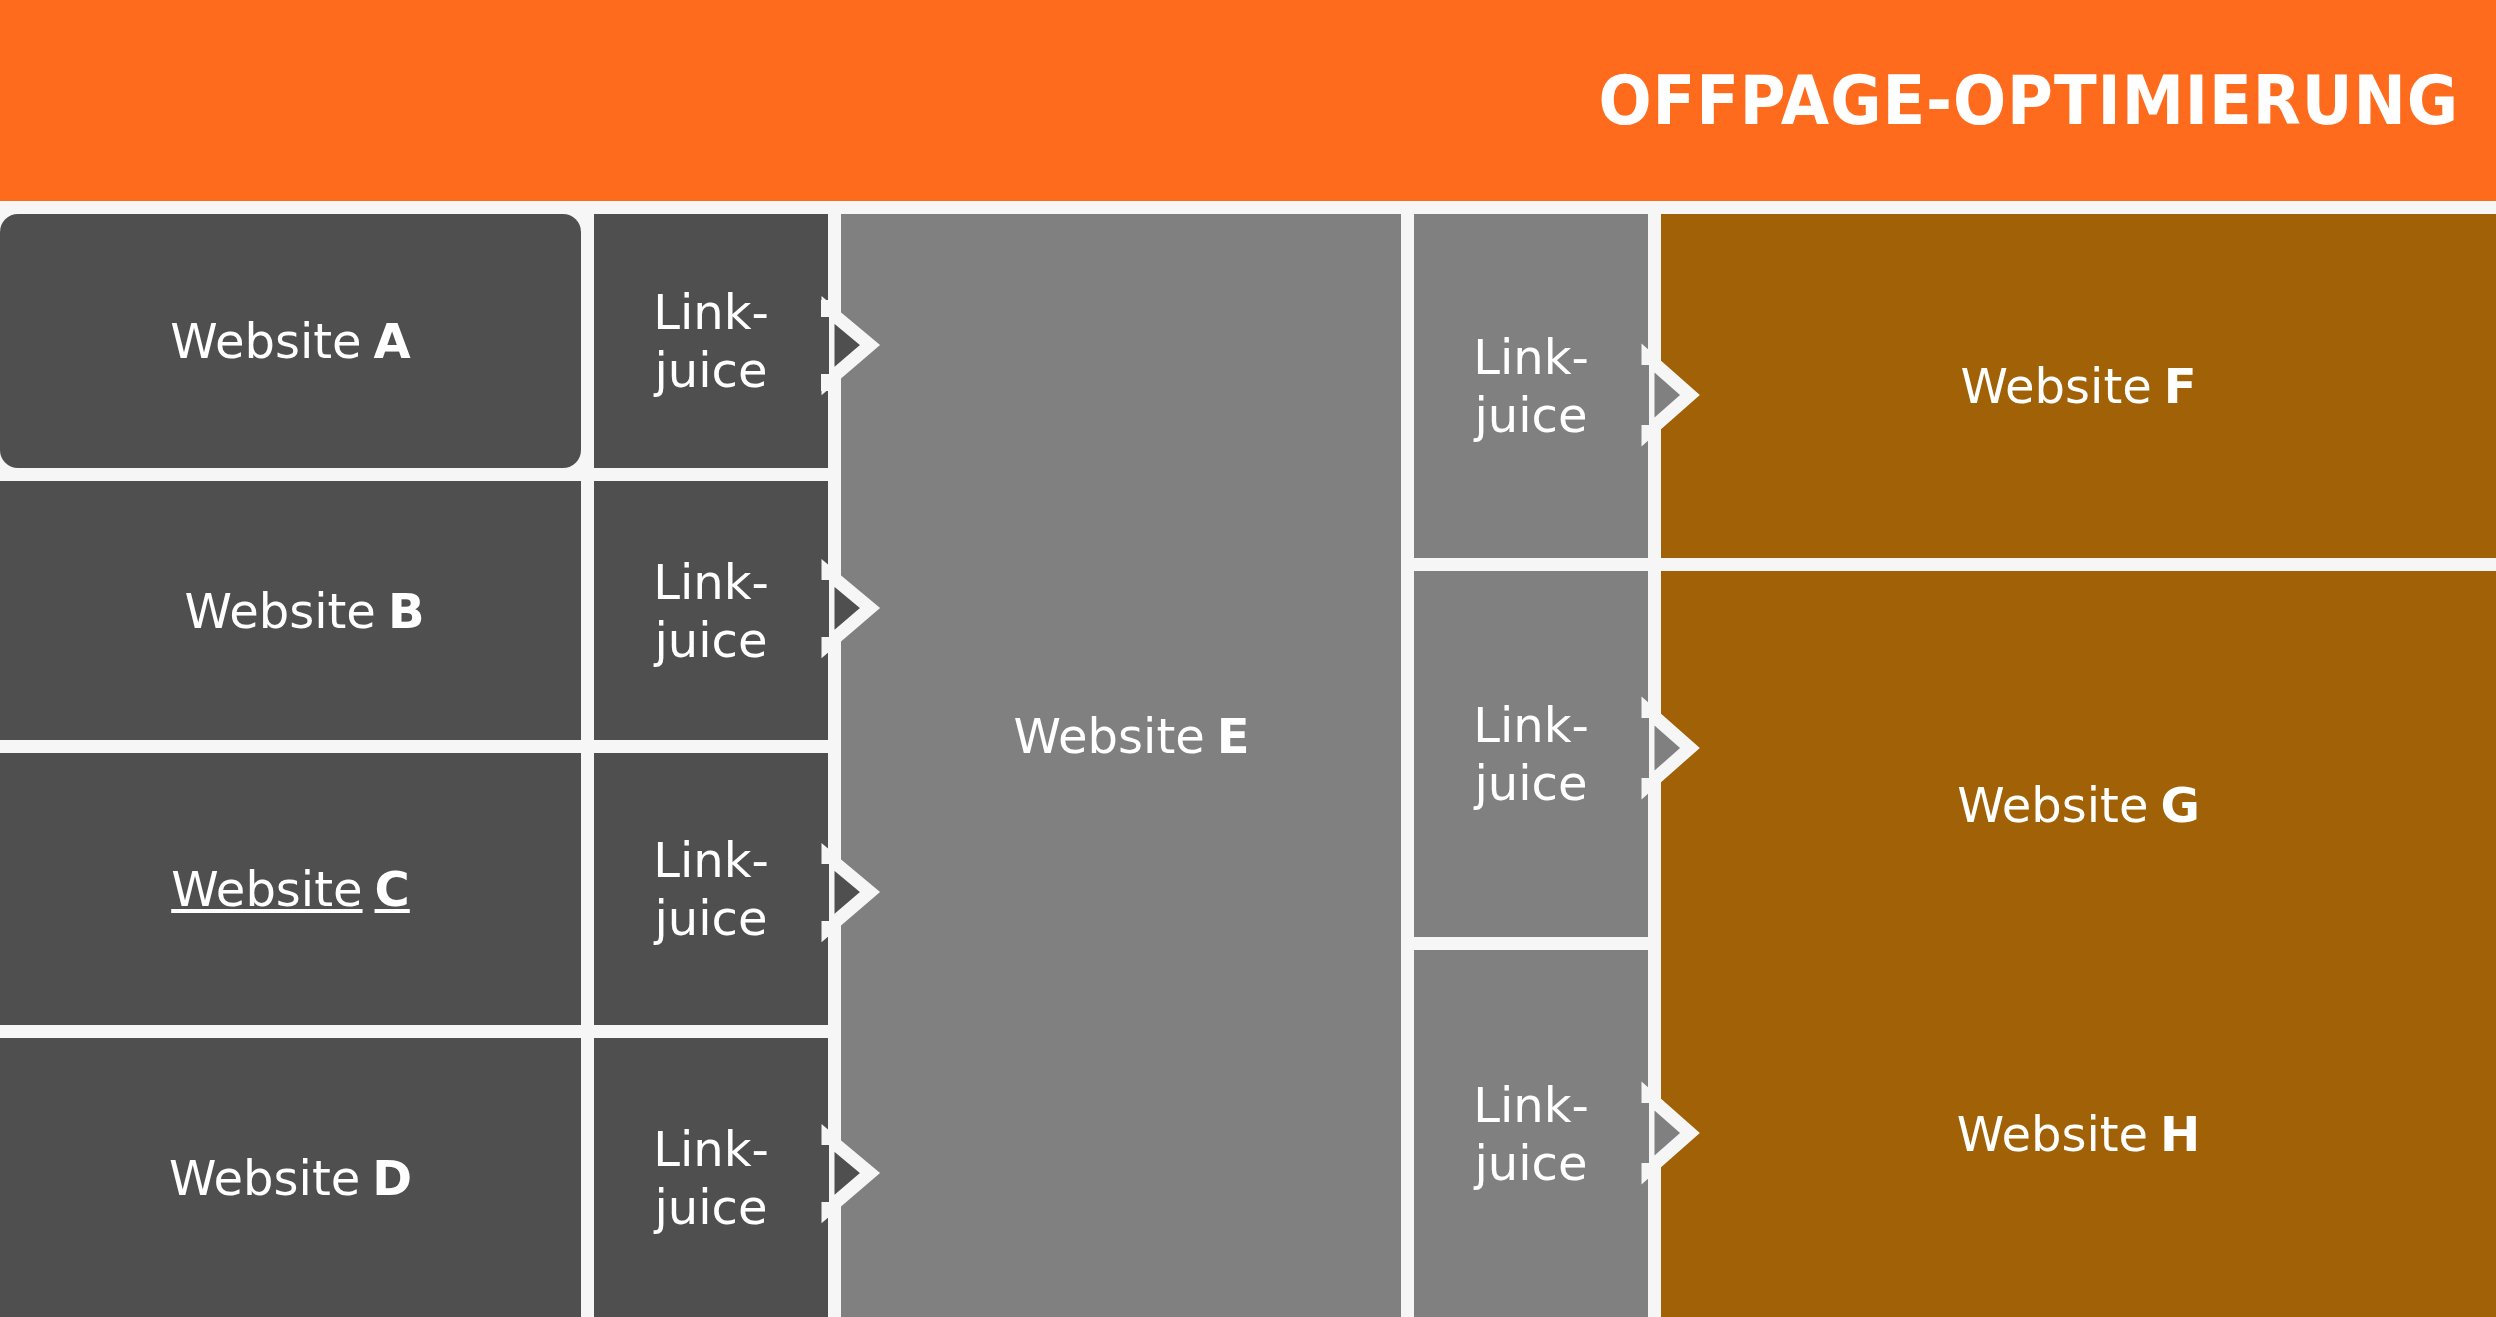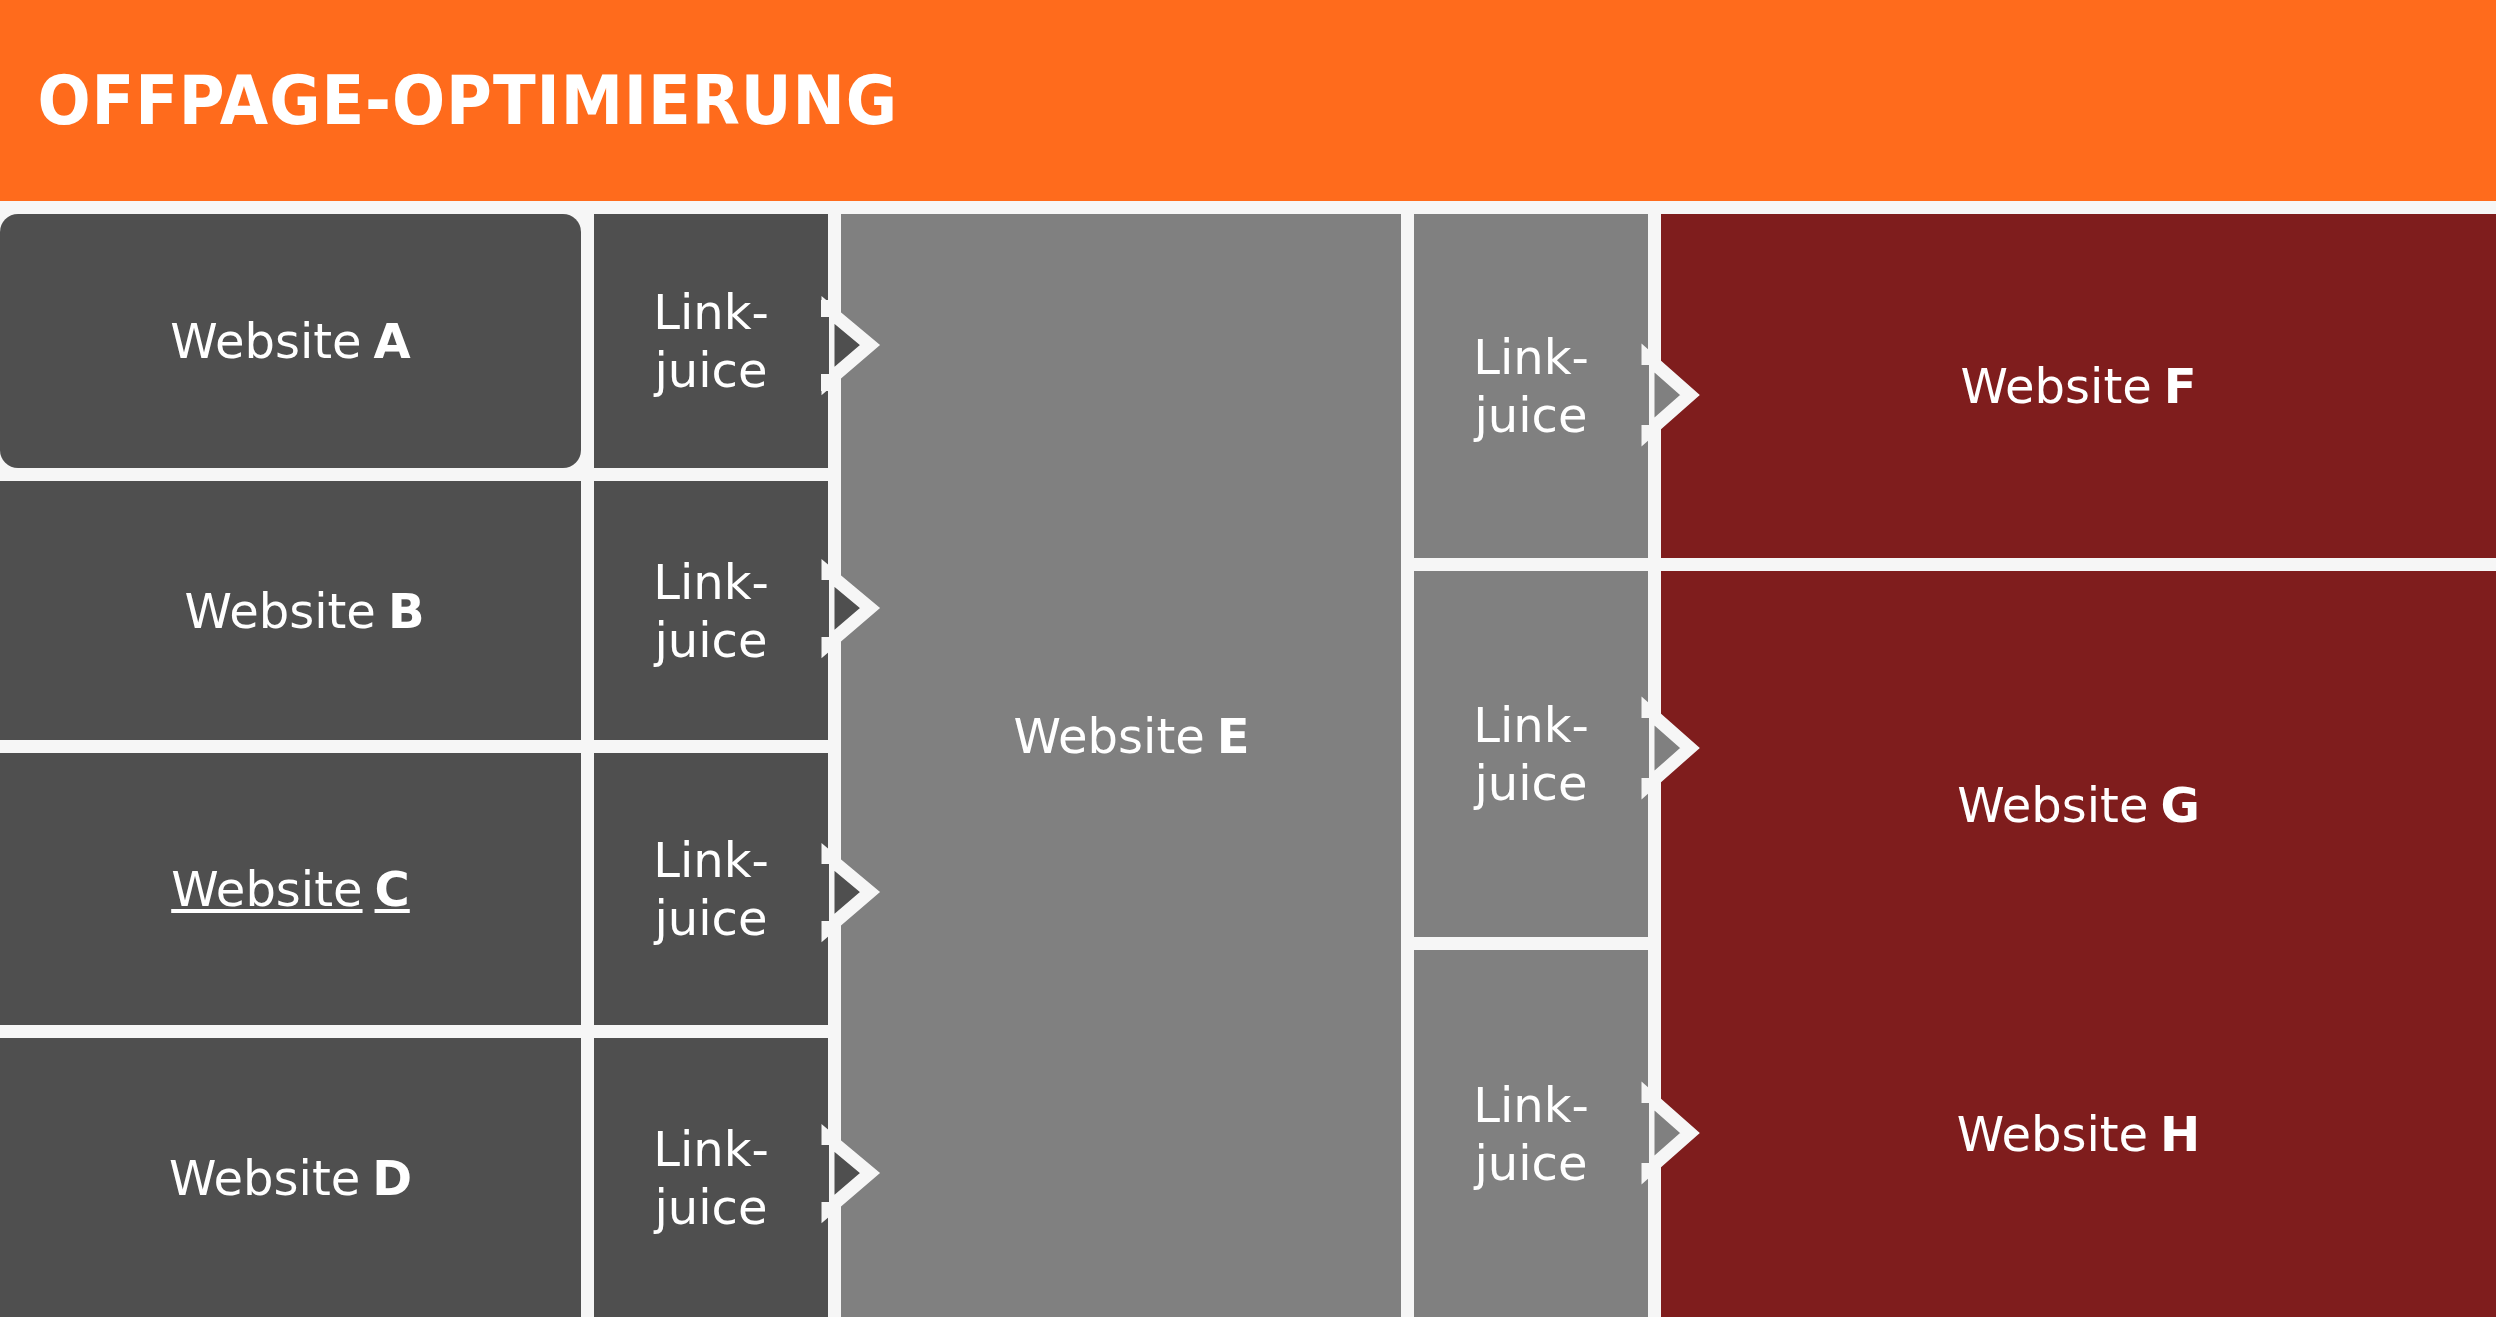--- a/index.html
+++ b/index.html
@@ -1,22 +1,22 @@
 <!DOCTYPE html>
 <html><head>
 <meta charset="utf-8">
 <style>
   html, body { margin:0; padding:0; }
   body { width:2496px; height:1317px; position:relative; overflow:hidden; background:#F6F6F6; font-family:"DejaVu Sans", "Liberation Sans", sans-serif; }
-  .header { position:absolute; left:0; top:0; width:2496px; height:201px; background:#FF6B1C; display:flex; align-items:center; justify-content:flex-start; }
+  .header { position:absolute; left:0; top:0; width:2496px; height:201px; background:#FF6B1C; display:flex; align-items:center; justify-content:flex-end; }
   .title { color:#fff; font-weight:bold; font-size:68px; letter-spacing:1px; font-family:"DejaVu Sans", sans-serif; transform:scaleX(0.92); }
   .box { position:absolute; display:flex; align-items:center; justify-content:center; color:#fff; box-sizing:border-box; }
   .dark { background:#4F4F4F; }
   .mid { background:#808080; }
-  .light { background:#7f1d1d; }
+  .light { background:#a16207; }
   .site-label { font-size:48px; white-space:nowrap; font-family:"DejaVu Sans", sans-serif; }
   .site-label .letter { font-weight:bold; margin-left:12px; }
   .lj { flex-direction:column; line-height:58px; font-size:48px; text-align:center; font-family:"DejaVu Sans", sans-serif; }
   svg.arrows { position:absolute; left:0; top:0; width:2496px; height:1317px; pointer-events:none; }
 </style>
 </head>
 <body>
 
 <div class="header">
   <div class="title">OFFPAGE-OPTIMIERUNG</div>

